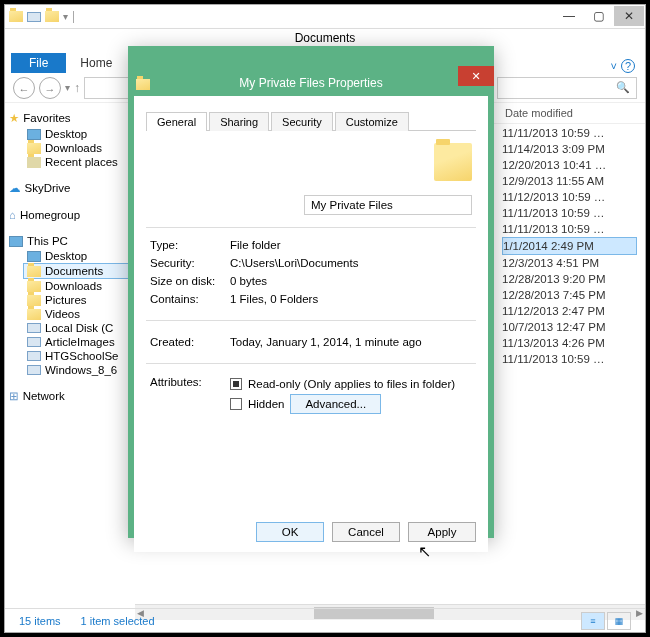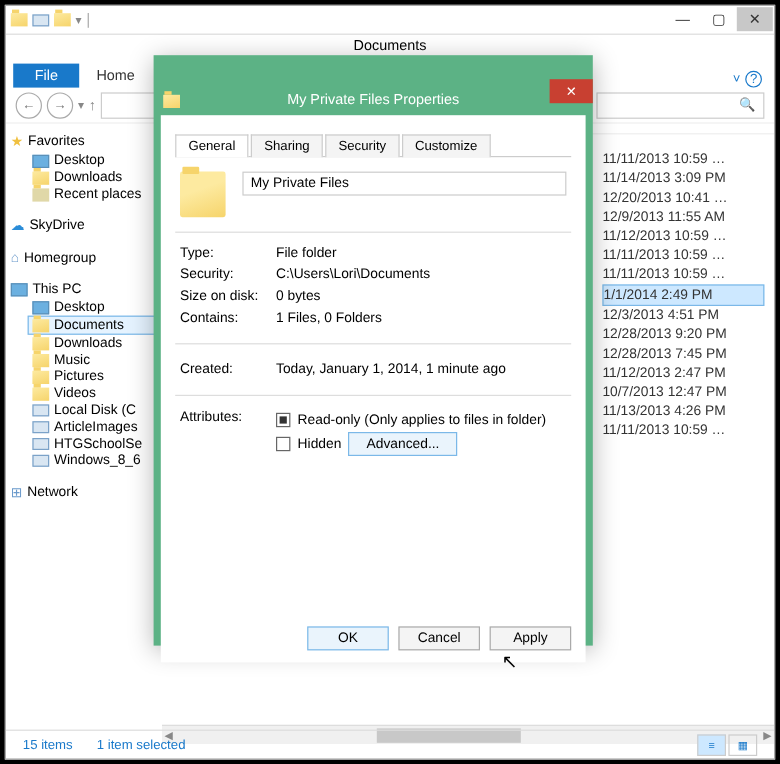--- a/index.html
+++ b/index.html
@@ -38,21 +38,21 @@
 .viewbtn { width:24px; height:18px; border:1px solid #ccc; display:flex; align-items:center; justify-content:center; font-size:9px;}
 
 .dialog { position:absolute; left:128px; top:46px; width:366px; height:492px; background:#5cb285; padding:6px; box-shadow:0 4px 20px rgba(0,0,0,.3);}
 .dlgtitle { height:24px; display:flex; align-items:center; padding:0 2px; color:#fff; font-size:12px; position:relative;margin-top:20px;}
 .dlgtitle .ttl { position:absolute; left:0; right:0; text-align:center; top:4px;}
 .dlgclose { position:absolute; right:-6px; top:-6px; width:36px; height:20px; background:#c84031; color:#fff; display:flex; align-items:center; justify-content:center; font-size:11px;}
 .dlgbody { background:#fff; height:calc(100% - 24px); position:relative; padding:16px 12px;}
 .dtabs { display:flex; border-bottom:1px solid #ccc; font-size:11px;}
 .dtab { padding:3px 10px; border:1px solid #ccc; border-bottom:none; background:#f4f4f4; margin-right:2px; margin-bottom:-1px;}
 .dtab.active { background:#fff;}
-.foldername { display:flex; align-items:flex-start; gap:14px; padding:12px 4px; border-bottom:1px solid #ddd;}
+.foldername { display:flex; align-items:flex-end; gap:14px; padding:12px 4px; border-bottom:1px solid #ddd;flex-direction:column;}
 .foldericon { width:38px; height:38px; background:linear-gradient(160deg,#fdeaa0 40%,#f6d46b); border-radius:2px; position:relative;}
 .foldericon:before{content:"";position:absolute;top:-4px;left:2px;width:14px;height:6px;background:#f6d46b;border-radius:1px;}
 .nameinput { flex:1; border:1px solid #ccc; padding:3px 6px; font-size:11.5px;}
 .proprows { padding:8px 4px; font-size:11.5px;}
 .proprow { display:flex; padding:3px 0;}
 .proplabel { width:80px;}
 .propval { flex:1;}
 hr.sep { border:none; border-top:1px solid #ddd; margin:4px 0;}
 .attrblock { display:flex; padding:8px 4px; font-size:11.5px;}
 .attrright { flex:1;}
@@ -151,24 +151,20 @@
         <div class="navitem sel">
             <span class="fld"></span>
             <span>Documents</span>
           </div>
         <div class="navitem">
             <span class="fld"></span>
             <span>Downloads</span>
           </div>
         <div class="navitem">
             <span class="fld"></span>
-            <span>Music</span>
-          </div>
-        <div class="navitem">
-            <span class="fld"></span>
             <span>Pictures</span>
           </div>
         <div class="navitem">
             <span class="fld"></span>
             <span>Videos</span>
           </div>
         <div class="navitem">
             <span class="drv"></span>
             <span>Local Disk (C</span>
           </div>
@@ -188,20 +184,21 @@
       <div class="navgroup">
         <div class="navhead">
             <span style="color:#6b9acb">⊞</span>
             <span>Network</span>
           </div>
       </div>
     </div>
     <div class="listarea">
       <div class="listhdr">
         <div class="c1"></div>
+        <div class="c2">Date modified</div>
       </div>
       <div class="datelist" id="datelist">
           <div class="daterow">11/11/2013 10:59 …</div>
           <div class="daterow">11/14/2013 3:09 PM</div>
           <div class="daterow">12/20/2013 10:41 …</div>
           <div class="daterow">12/9/2013 11:55 AM</div>
           <div class="daterow">11/12/2013 10:59 …</div>
           <div class="daterow">11/11/2013 10:59 …</div>
           <div class="daterow">11/11/2013 10:59 …</div>
           <div class="daterow sel">1/1/2014 2:49 PM</div>

